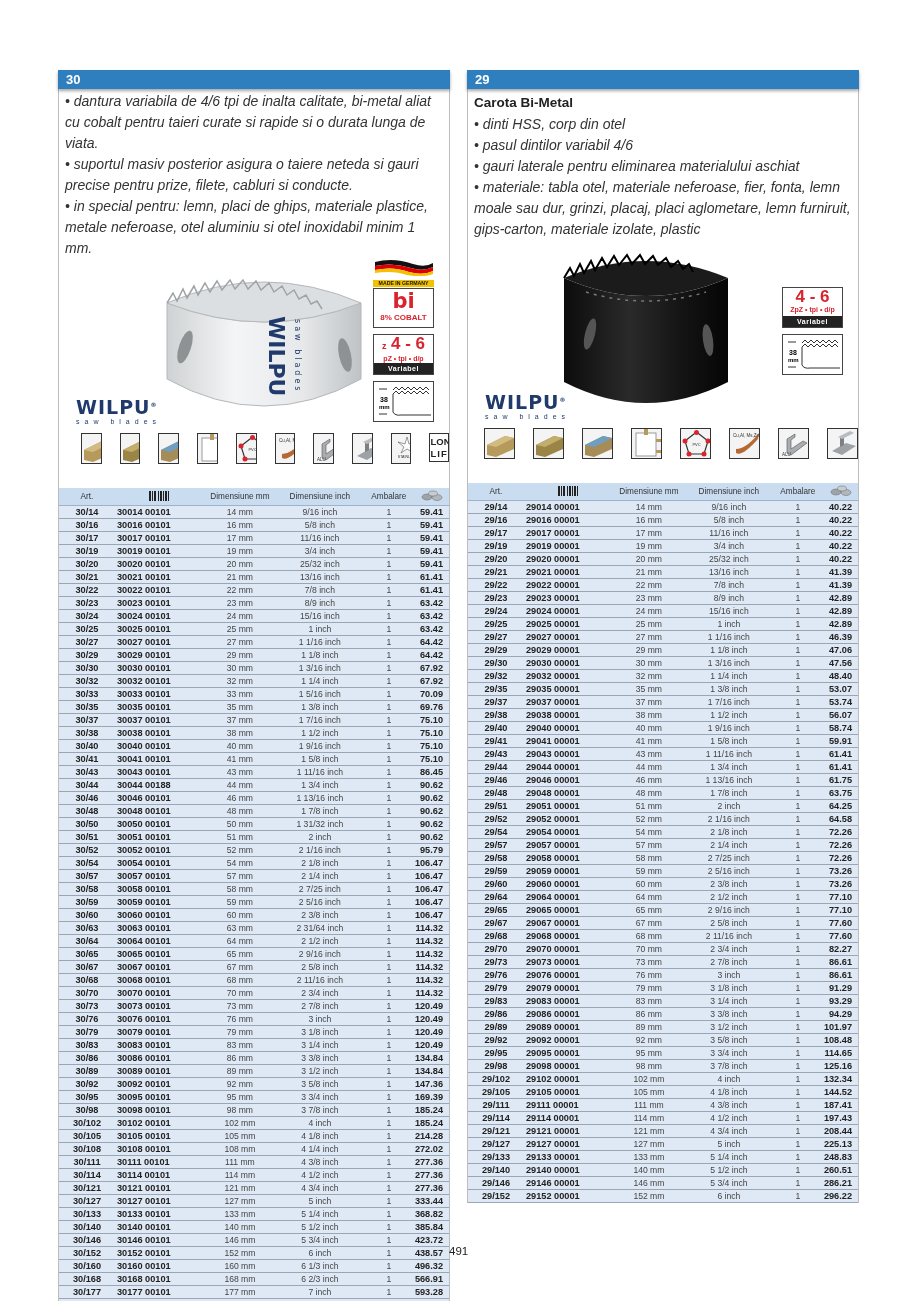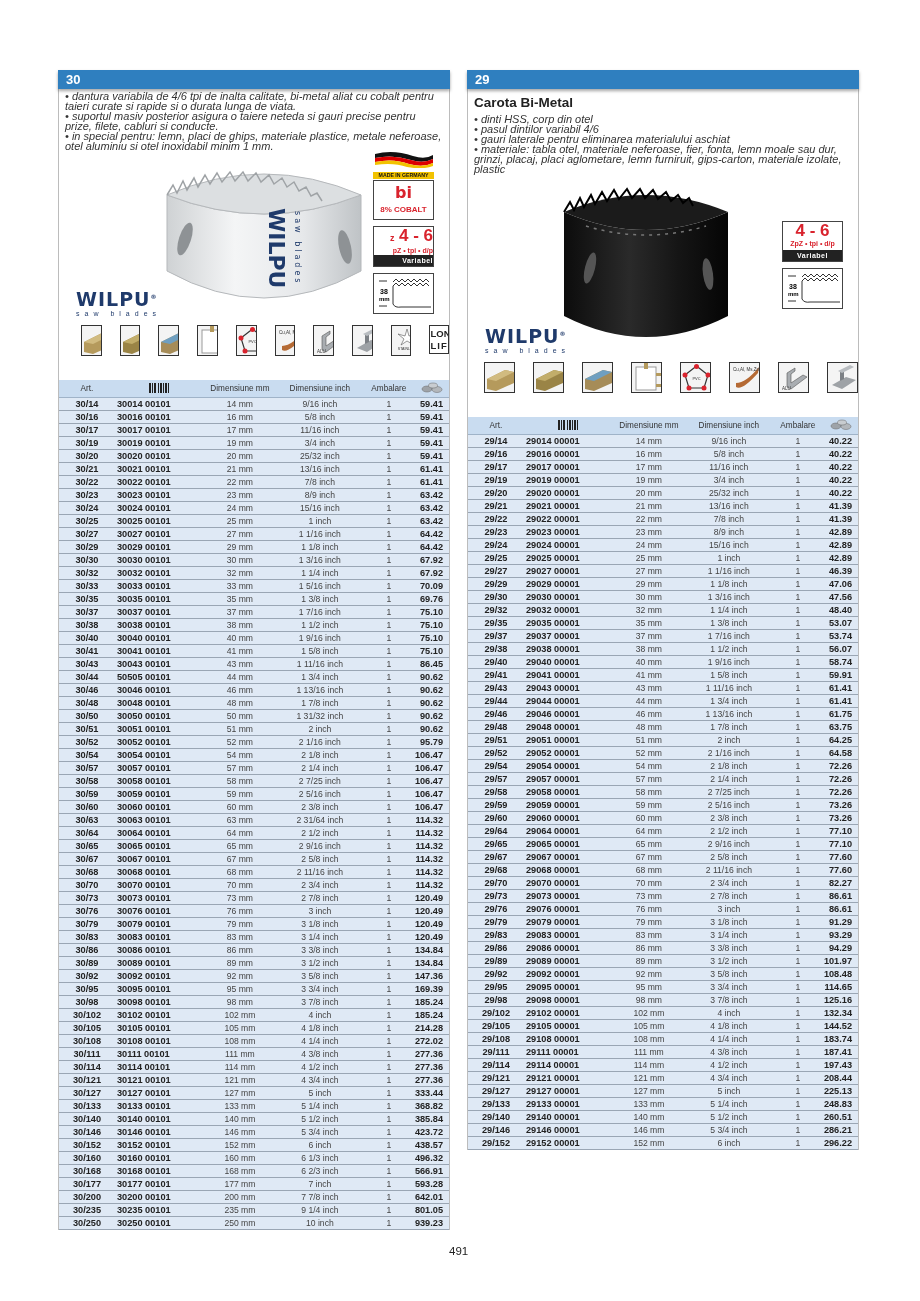--- a/index.html
+++ b/index.html
@@ -3,21 +3,21 @@
 <meta charset="utf-8">
 <style>
   html,body{margin:0;padding:0;background:#ffffff;}
   body{width:920px;height:1301px;position:relative;font-family:"Liberation Sans",sans-serif;color:#222;overflow:hidden;}
   .panel{position:absolute;top:70px;width:392px;}
   #panel-left{left:58px;}
   #panel-right{left:467px;}
   .band{height:19px;background:#2f7fbf;color:#fff;font-weight:bold;font-size:13px;line-height:19px;padding-left:8px;box-shadow:0 2px 3px rgba(0,0,0,0.35);position:relative;z-index:2;}
   .box{border-left:1px solid #bcbcbc;border-right:1px solid #bcbcbc;background:#fff;}
   .title{font-weight:bold;font-size:13.5px;padding:6px 0 0 6px;height:17px;}
-  .desc{font-style:italic;font-size:11px;line-height:10px;color:#333;padding:2px 6px 0 6px;}
+  .desc{font-style:italic;font-size:14px;line-height:21px;color:#333;padding:2px 6px 0 6px;}
   .hero{position:relative;height:174px;}
   #panel-left .hero{height:174px;}
   #panel-right .hero{height:200px;}
   .holesaw{position:absolute;}
   .logo{position:absolute;left:17px;bottom:8px;}
   .logo .wl{font-family:"DejaVu Sans",sans-serif;font-weight:bold;font-size:19px;letter-spacing:1px;color:#1f3a6b;line-height:19px;}
   .logo .sb{font-size:7px;letter-spacing:5px;color:#1f3a6b;margin-top:1px;}
   .badges{position:absolute;right:15px;top:0;width:61px;}
   .badge{border:1.5px solid #444;background:#fff;margin-bottom:6px;text-align:center;}
   .mat-row{display:flex;gap:18px;padding:0 0 4px 22px;height:32px;}
@@ -72,24 +72,24 @@
 
         <div style="height:24px;position:relative;margin-bottom:5px;">
           <svg width="61" height="17" viewBox="0 0 61 17">
             <path d="M2 3 Q20 -2 40 5 Q52 9 60 4 L60 8 Q50 13 38 9 Q20 3 2 7Z" fill="#111"></path>
             <path d="M2 7 Q20 3 38 9 Q50 13 60 8 L60 12 Q50 17 36 13 Q20 7 2 11Z" fill="#d00"></path>
             <path d="M2 11 Q20 7 36 13 Q50 17 60 12 L60 15 Q50 19 34 16 Q20 11 2 14Z" fill="#f2c200"></path>
           </svg>
           <div style="font-size:5.2px;font-weight:bold;background:#f2c200;color:#111;text-align:center;line-height:7px;">MADE IN GERMANY</div>
         </div>
         <div class="badge" style="height:38px;">
-          <div style="font-family:'DejaVu Sans',sans-serif;font-weight:bold;font-size:16px;color:#d9232d;line-height:24px;">bi</div>
+          <div style="font-family:'DejaVu Sans',sans-serif;font-weight:bold;font-size:21px;color:#d9232d;line-height:24px;">bi</div>
           <div style="font-size:8px;font-weight:bold;color:#d9232d;">8% COBALT</div>
         </div>
-        <div class="badge" style="height:39px;position:relative;overflow:hidden;text-align:right;">
+        <div class="badge" style="height:39px;position:relative;overflow:hidden;">
           <div style="color:#d9232d;font-weight:bold;line-height:18px;"><span style="font-size:9px">z</span> <span style="font-size:17px">4 - 6</span></div>
           <div style="color:#d9232d;font-size:7px;font-weight:bold;">pZ • tpi • d/p</div>
           <div style="position:absolute;left:0;right:0;bottom:0;height:11px;background:#222;color:#fff;font-size:7px;font-weight:bold;line-height:12px;letter-spacing:0.5px;">Variabel</div>
         </div>
         <div class="badge" style="height:39px;position:relative;">
           <svg width="58" height="37" viewBox="0 0 58 37">
             <line x1="4" y1="7" x2="12" y2="7" stroke="#333"></line>
               <line x1="4" y1="32" x2="12" y2="32" stroke="#333"></line>
             <path d="M18 8 l3 -3 l3 3 l3 -3 l3 3 l3 -3 l3 3 l3 -3 l3 3 l3 -3 l3 3 l3 -3 l3 3" fill="none" stroke="#333"></path>
             <path d="M18 12 l3 -3 l3 3 l3 -3 l3 3 l3 -3 l3 3 l3 -3 l3 3 l3 -3 l3 3 l3 -3 l3 3" fill="none" stroke="#333"></path>
@@ -342,21 +342,21 @@
           <tr>
             <td class="c-art">30/43</td>
             <td class="c-code">30043 00101</td>
             <td class="c-mm">43 mm</td>
             <td class="c-in">1 11/16 inch</td>
             <td class="c-pk">1</td>
             <td class="c-pr">86.45</td>
           </tr>
           <tr>
             <td class="c-art">30/44</td>
-            <td class="c-code">50505 00101</td>
+            <td class="c-code">30044 00188</td>
             <td class="c-mm">44 mm</td>
             <td class="c-in">1 3/4 inch</td>
             <td class="c-pk">1</td>
             <td class="c-pr">90.62</td>
           </tr>
           <tr>
             <td class="c-art">30/46</td>
             <td class="c-code">30046 00101</td>
             <td class="c-mm">46 mm</td>
             <td class="c-in">1 13/16 inch</td>
@@ -1179,28 +1179,20 @@
           </tr>
           <tr>
             <td class="c-art">29/105</td>
             <td class="c-code">29105 00001</td>
             <td class="c-mm">105 mm</td>
             <td class="c-in">4 1/8 inch</td>
             <td class="c-pk">1</td>
             <td class="c-pr">144.52</td>
           </tr>
           <tr>
-            <td class="c-art">29/108</td>
-            <td class="c-code">29108 00001</td>
-            <td class="c-mm">108 mm</td>
-            <td class="c-in">4 1/4 inch</td>
-            <td class="c-pk">1</td>
-            <td class="c-pr">183.74</td>
-          </tr>
-          <tr>
             <td class="c-art">29/111</td>
             <td class="c-code">29111 00001</td>
             <td class="c-mm">111 mm</td>
             <td class="c-in">4 3/8 inch</td>
             <td class="c-pk">1</td>
             <td class="c-pr">187.41</td>
           </tr>
           <tr>
             <td class="c-art">29/114</td>
             <td class="c-code">29114 00001</td>

